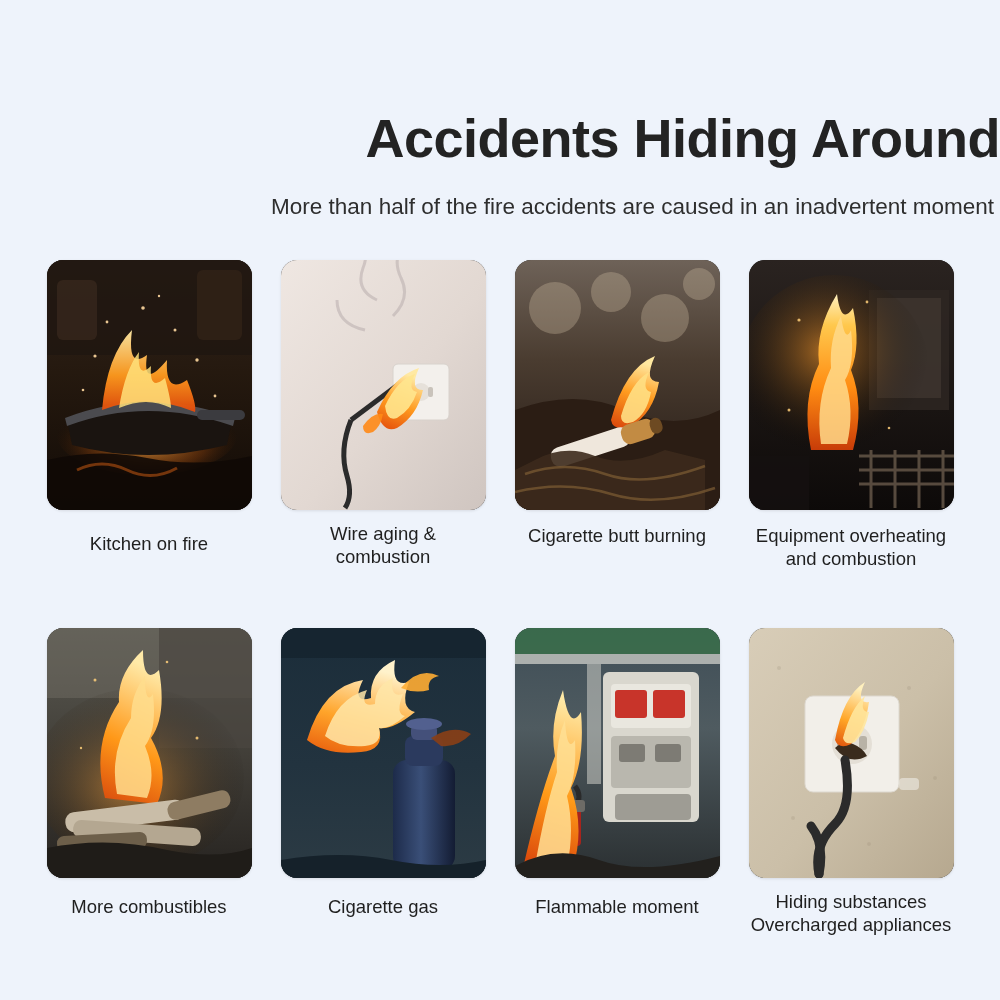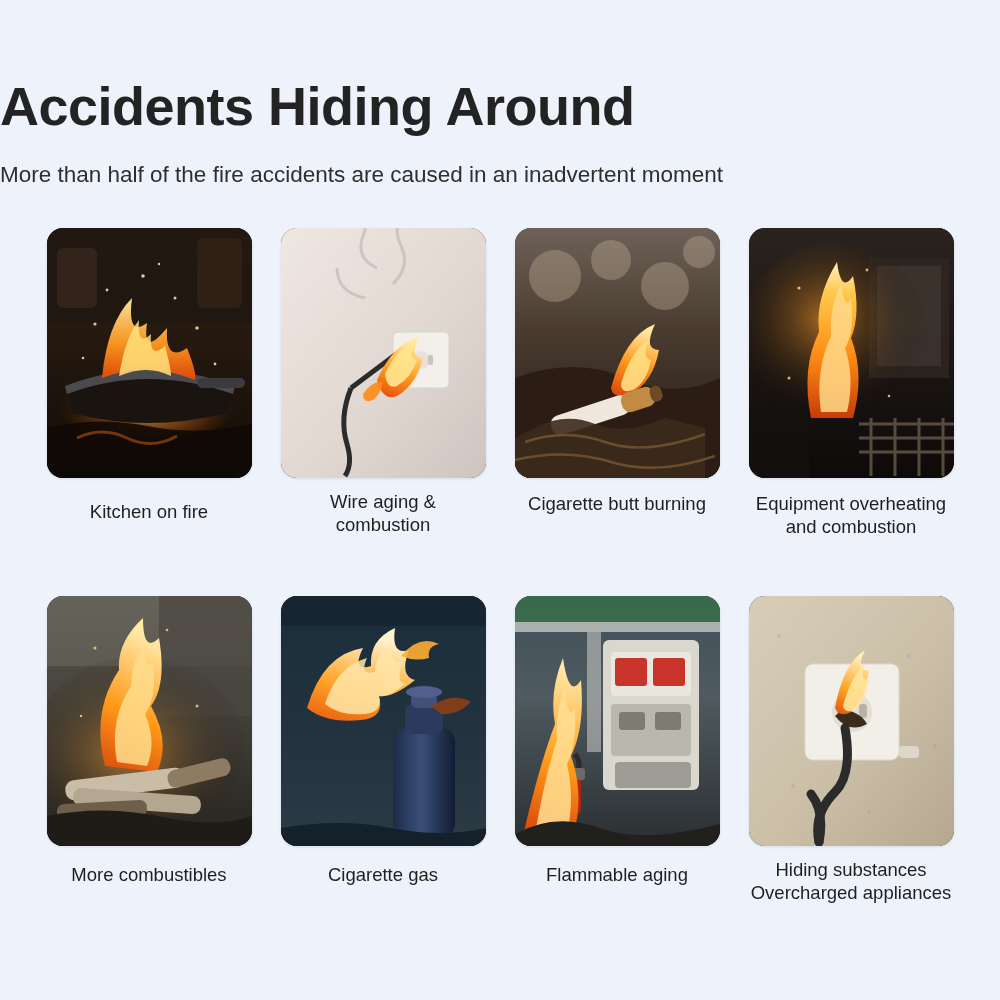--- a/index.html
+++ b/index.html
@@ -15,22 +15,22 @@
     overflow: hidden;
   }
   .page {
     width: 1000px;
     height: 1000px;
     position: relative;
     background: #eef3fb;
     box-sizing: border-box;
   }
   .header {
-    padding-top: 78px;
-    text-align: left;
+    padding-top: 110px;
+    text-align: right;
   }
   .title {
     font-size: 54px;
     font-weight: 700;
     letter-spacing: -0.5px;
     color: #232323;
     line-height: 1.05;
     margin: 0;
   }
   .subtitle {
@@ -372,21 +372,21 @@
           <rect x="140" y="116" width="26" height="18" rx="3" fill="#7d7b74"></rect>
           <rect x="100" y="166" width="76" height="26" rx="4" fill="#9e9c94"></rect>
           <path d="M60 158 q8 10 0 22 q-10 12 -2 26" stroke="#2a2a2a" stroke-width="5" fill="none"></path>
           <rect x="48" y="178" width="18" height="40" rx="4" fill="#a8241c"></rect>
           <rect x="44" y="172" width="26" height="12" rx="3" fill="#6d6b66"></rect>
           <path d="M8 240 Q24 170 40 128 Q34 96 48 62 Q54 104 66 84 Q70 132 56 160 Q70 200 58 240 Z" fill="url(#lflame)"></path>
           <path d="M20 238 Q30 180 42 144 Q40 116 50 92 Q52 126 60 112 Q62 150 52 168 Q60 202 52 238 Z" fill="#ffdf94" opacity="0.85"></path>
           <path d="M0 238 q40 -22 84 -6 t121 -4 v22 H0z" fill="#22201d"></path>
         </svg>
       </div>
-      <div class="caption cap-shift-c">Flammable aging</div>
+      <div class="caption cap-shift-c">Flammable moment</div>
     </div>
 
     <div class="cell">
       <div class="thumb">
         <svg viewBox="0 0 205 250" preserveAspectRatio="none" aria-hidden="true">
           <defs>
             <linearGradient id="pbg" x1="0" y1="0" x2="1" y2="1">
               <stop offset="0%" stop-color="#d8cdb8"></stop>
               <stop offset="55%" stop-color="#cbbfa8"></stop>
               <stop offset="100%" stop-color="#b6a88f"></stop>

